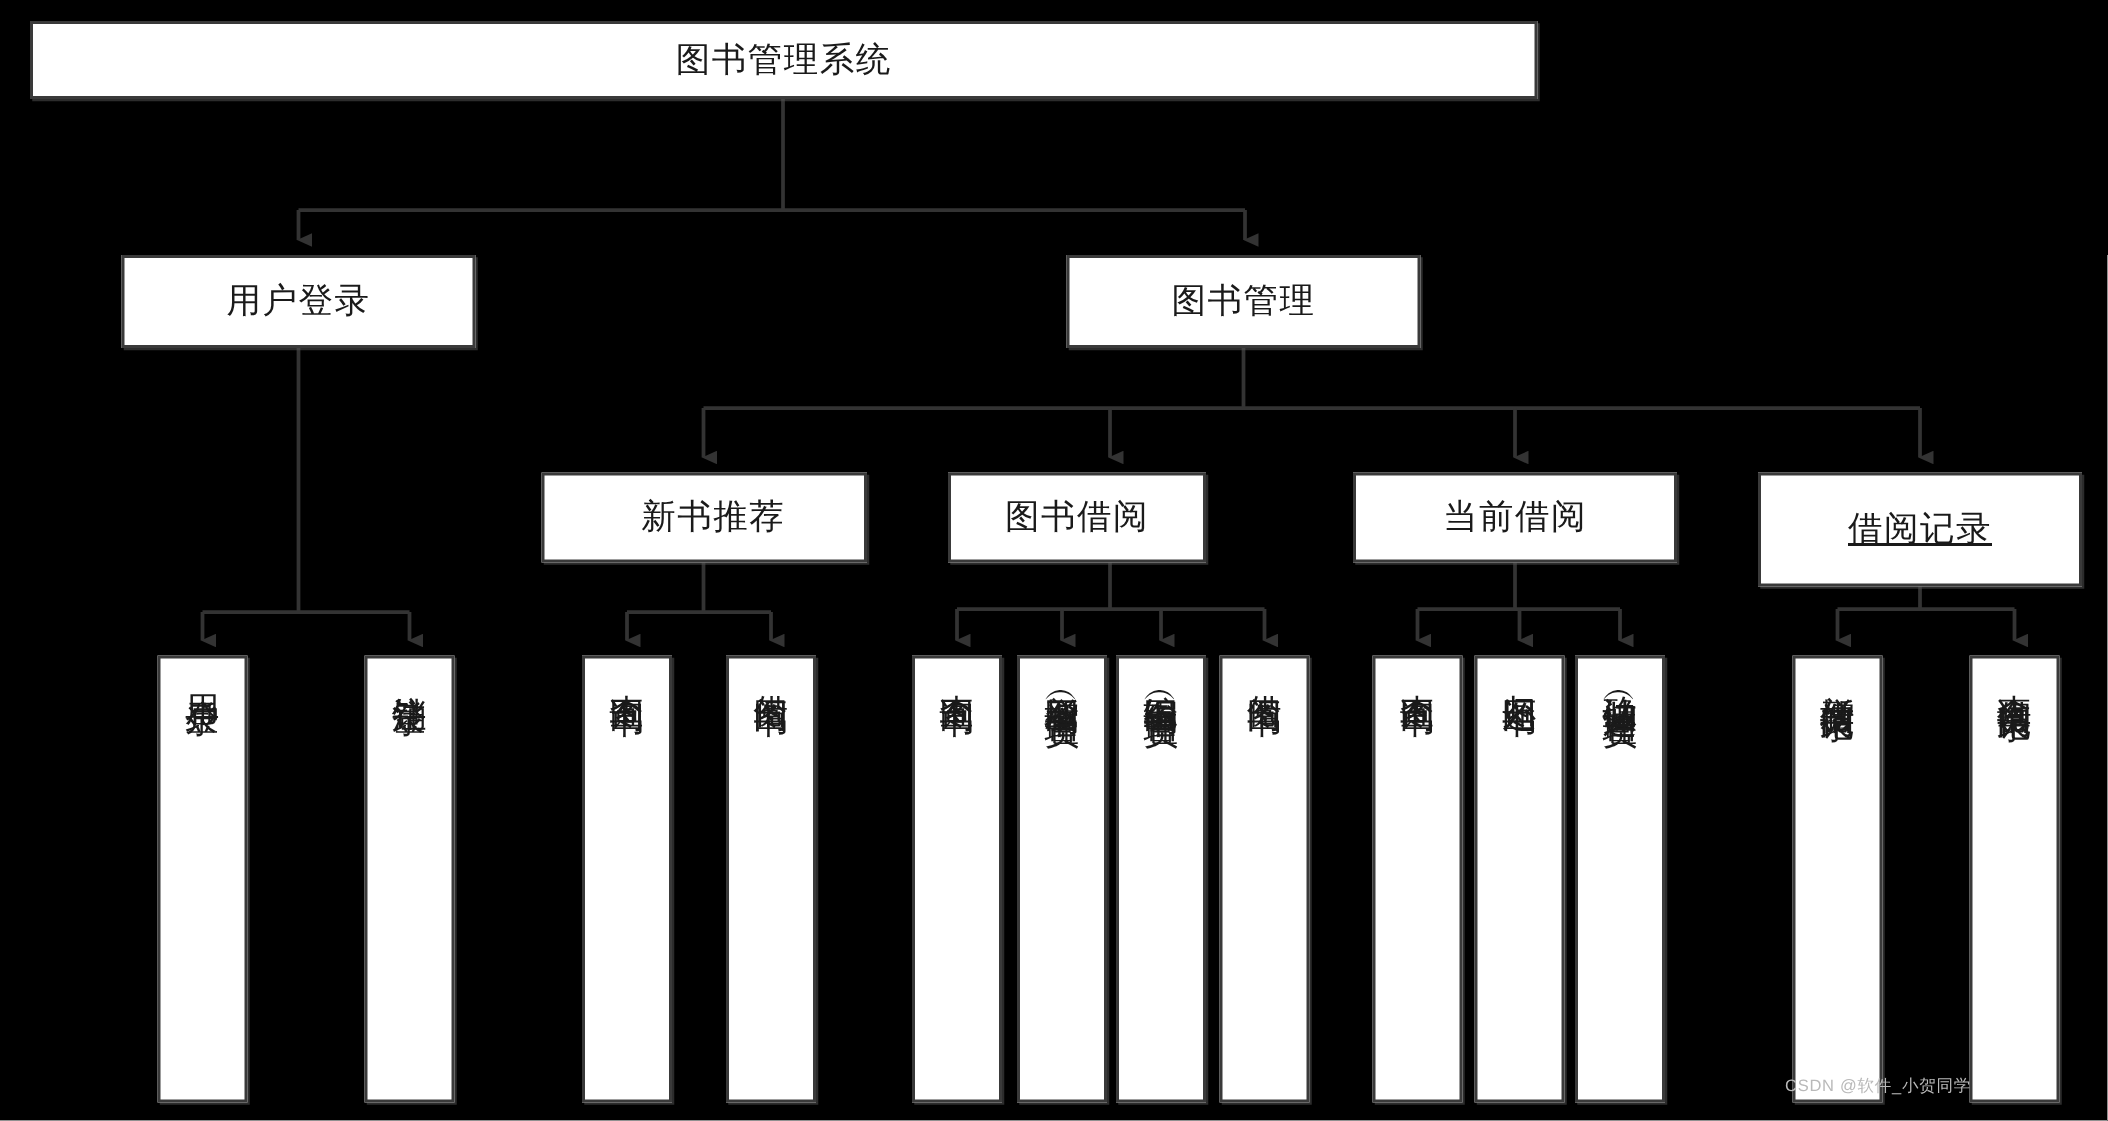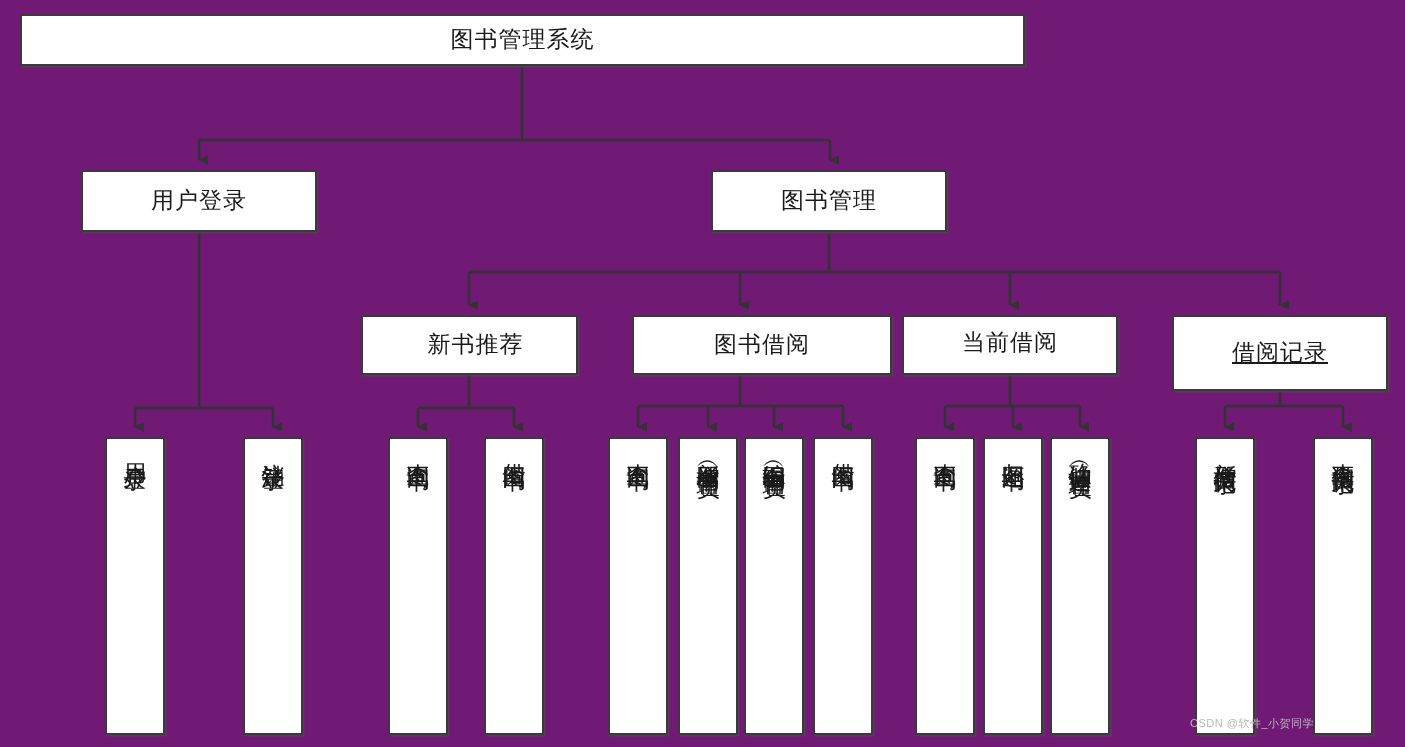--- a/index.html
+++ b/index.html
@@ -7,21 +7,21 @@
     padding: 0;
     background: #ffffff;
   }
   body {
     font-family: "Liberation Sans", "DejaVu Sans", sans-serif;
   }
   #canvas {
     position: relative;
     width: 1405px;
     height: 747px;
-    background: #701a75;
+    background: #000000;
     overflow: hidden;
   }
   svg#wires {
     position: absolute;
     left: 0;
     top: 0;
     width: 1405px;
     height: 747px;
     pointer-events: none;
   }
@@ -125,24 +125,24 @@
   <div class="node h" style="left: 81px; top: 170px; width: 236px; height: 62px;">
     <span>用户登录</span>
   </div>
   <div class="node h" style="left: 711px; top: 170px; width: 236px; height: 62px; align-items: center;">
     <span>图书管理</span>
   </div>
 
   <div class="node h" style="left: 361px; top: 315px; width: 217px; height: 60px; padding-left: 12px;">
     <span>新书推荐</span>
   </div>
-  <div class="node h" style="left: 632px; top: 315px; width: 260px; height: 60px;">
+  <div class="node h" style="left: 632px; top: 315px; width: 172px; height: 60px;">
     <span>图书借阅</span>
   </div>
-  <div class="node h" style="left: 902px; top: 315px; width: 216px; height: 60px; font-family: Liberation Mono, monospace;">
+  <div class="node h" style="left: 902px; top: 315px; width: 216px; height: 60px;">
     <span>当前借阅</span>
   </div>
   <div class="node h" style="left: 1172px; top: 315px; width: 216px; height: 76px; text-decoration: underline;">
     <span>借阅记录</span>
   </div>
 
   <div class="node leaf" style="left: 105px; top: 437px; width: 60px; height: 298px;">
     <span class="vtext">用户登录</span>
   </div>
   <div class="node leaf" style="left: 243px; top: 437px; width: 60px; height: 298px;">

